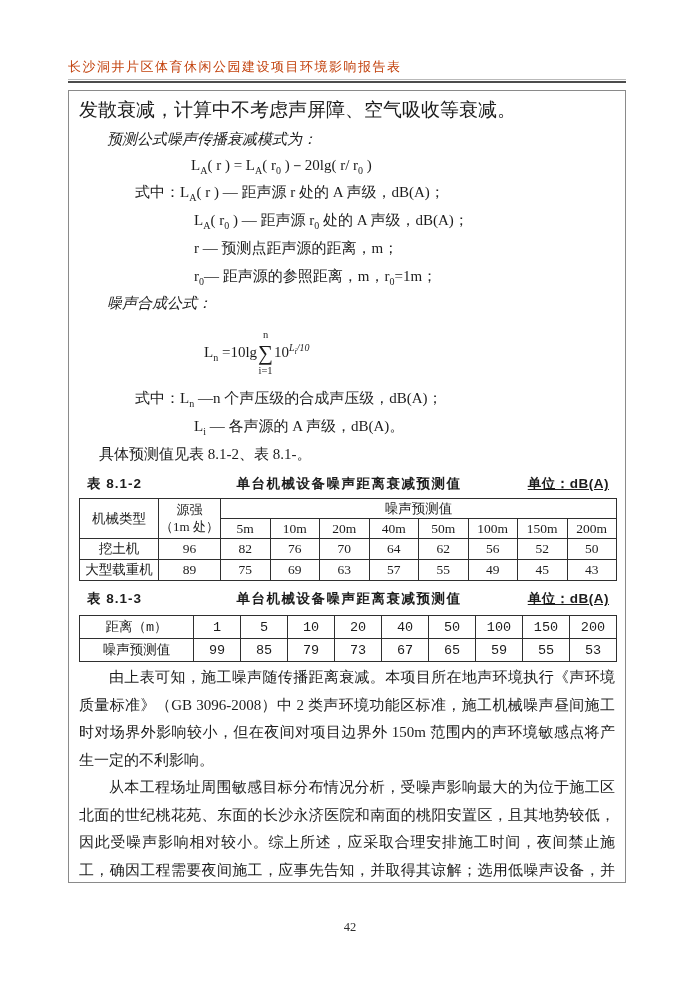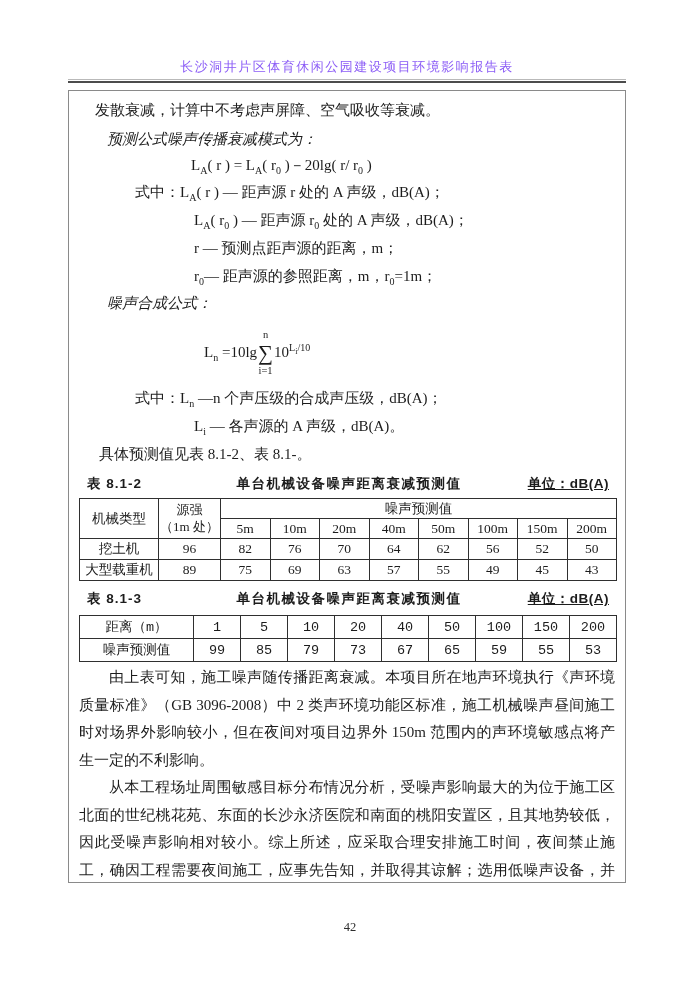--- a/index.html
+++ b/index.html
@@ -3,37 +3,37 @@
 <meta charset="utf-8">
 <style>
   html,body{margin:0;padding:0;}
   body{
     width:700px;height:989px;background:#ffffff;position:relative;
     font-family:"Liberation Serif","DejaVu Serif",serif;color:#1c1c1c;
     -webkit-font-smoothing:antialiased;
   }
   .page-header{
     position:absolute;left:68px;top:58px;width:558px;
-    text-align:center;font-size:13px;color:#8b5cf6;letter-spacing:1.5px;
+    text-align:left;font-size:13px;color:#c2410c;letter-spacing:1.5px;
   }
   .rule-thin{position:absolute;left:68px;top:79px;width:558px;border-top:1px solid #b9b9b9;}
   .rule-thick{position:absolute;left:68px;top:81px;width:558px;border-top:2px solid #4c4c4c;}
   .content-box{
     position:absolute;left:68px;top:90px;width:558px;height:793px;
     border:1px solid #8a8a8a;box-sizing:border-box;
     padding:6px 10px 0 10px;overflow:hidden;
   }
   .line{font-size:15px;line-height:26px;white-space:nowrap;}
-  .p-lead{font-size:15px;line-height:26px;margin-left:16px;}
+  .p-lead{font-size:19px;line-height:26px;}
   .indent1{text-indent:28px;font-style:italic;}
   .formula1{margin-left:112px;}
   .def-prefix{margin-left:56px;line-height:28px;}
   .def-cont{margin-left:115px;line-height:28px;}
   sub{font-size:10px;line-height:0;}
-  sup{font-size:10px;line-height:0;}
+  sup{font-size:10px;line-height:0;font-style:italic;}
   sup sub{font-size:8px;}
   .sum-formula{
     margin:4px 0 0 125px;font-size:15px;height:64px;
     display:block;line-height:64px;white-space:nowrap;
   }
   .sigstack{
     display:inline-flex;flex-direction:column;align-items:center;
     vertical-align:middle;line-height:1;margin:0 1px;
   }
   .sigstack .lim{font-size:10.5px;line-height:1.4;letter-spacing:0;}

